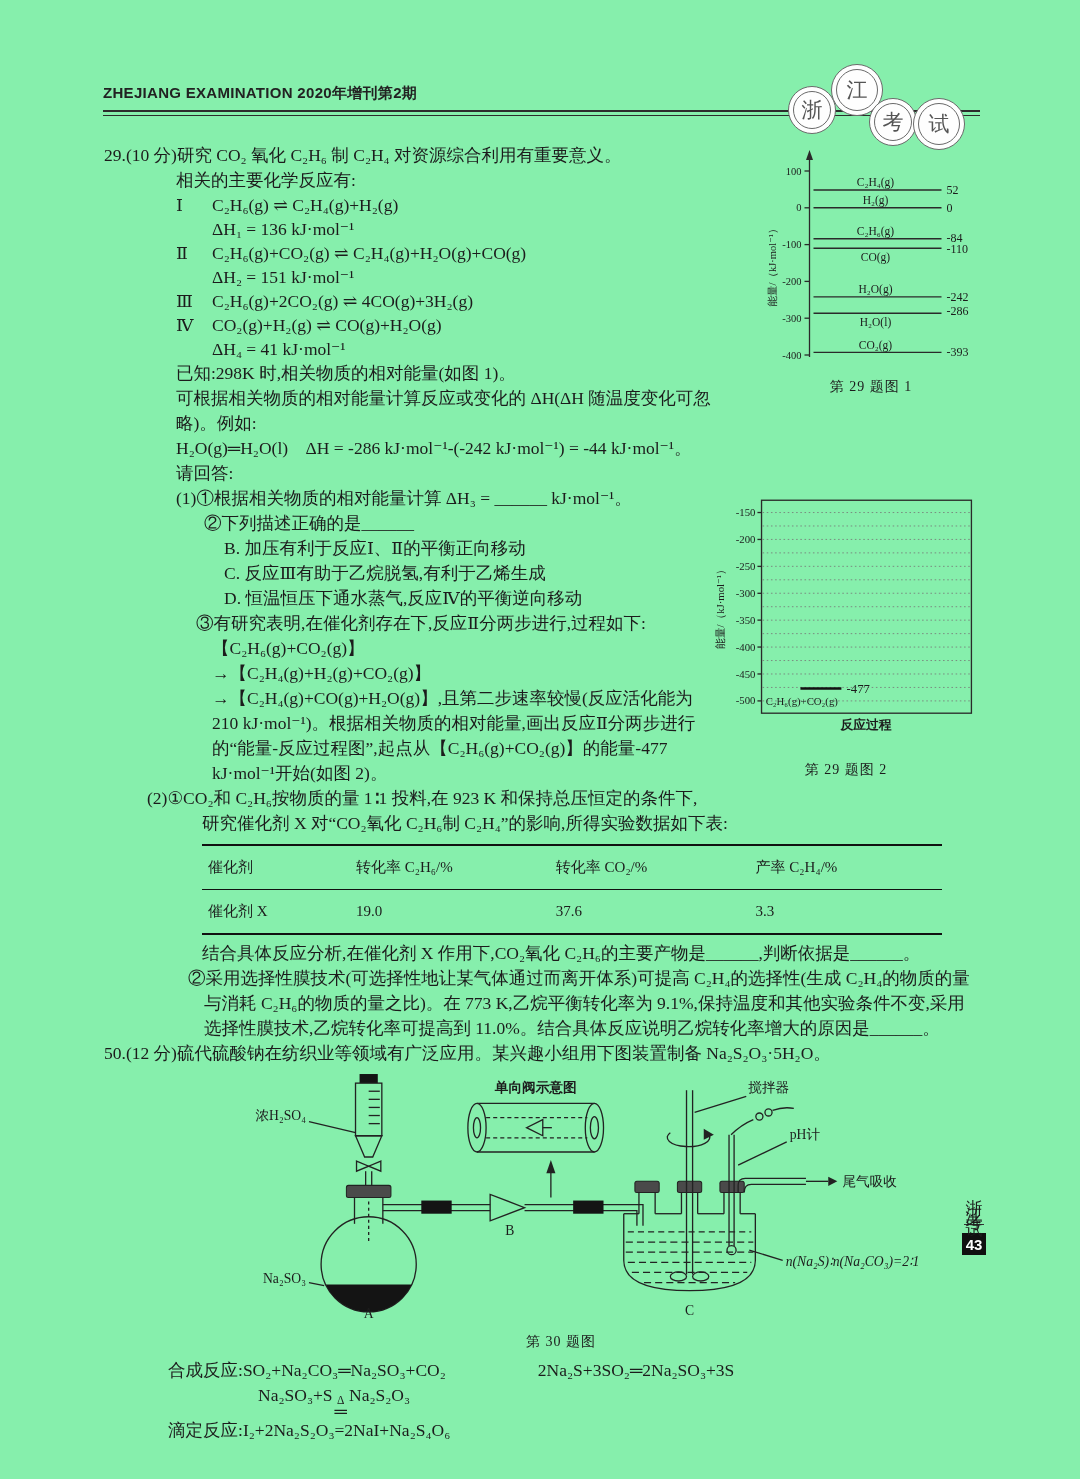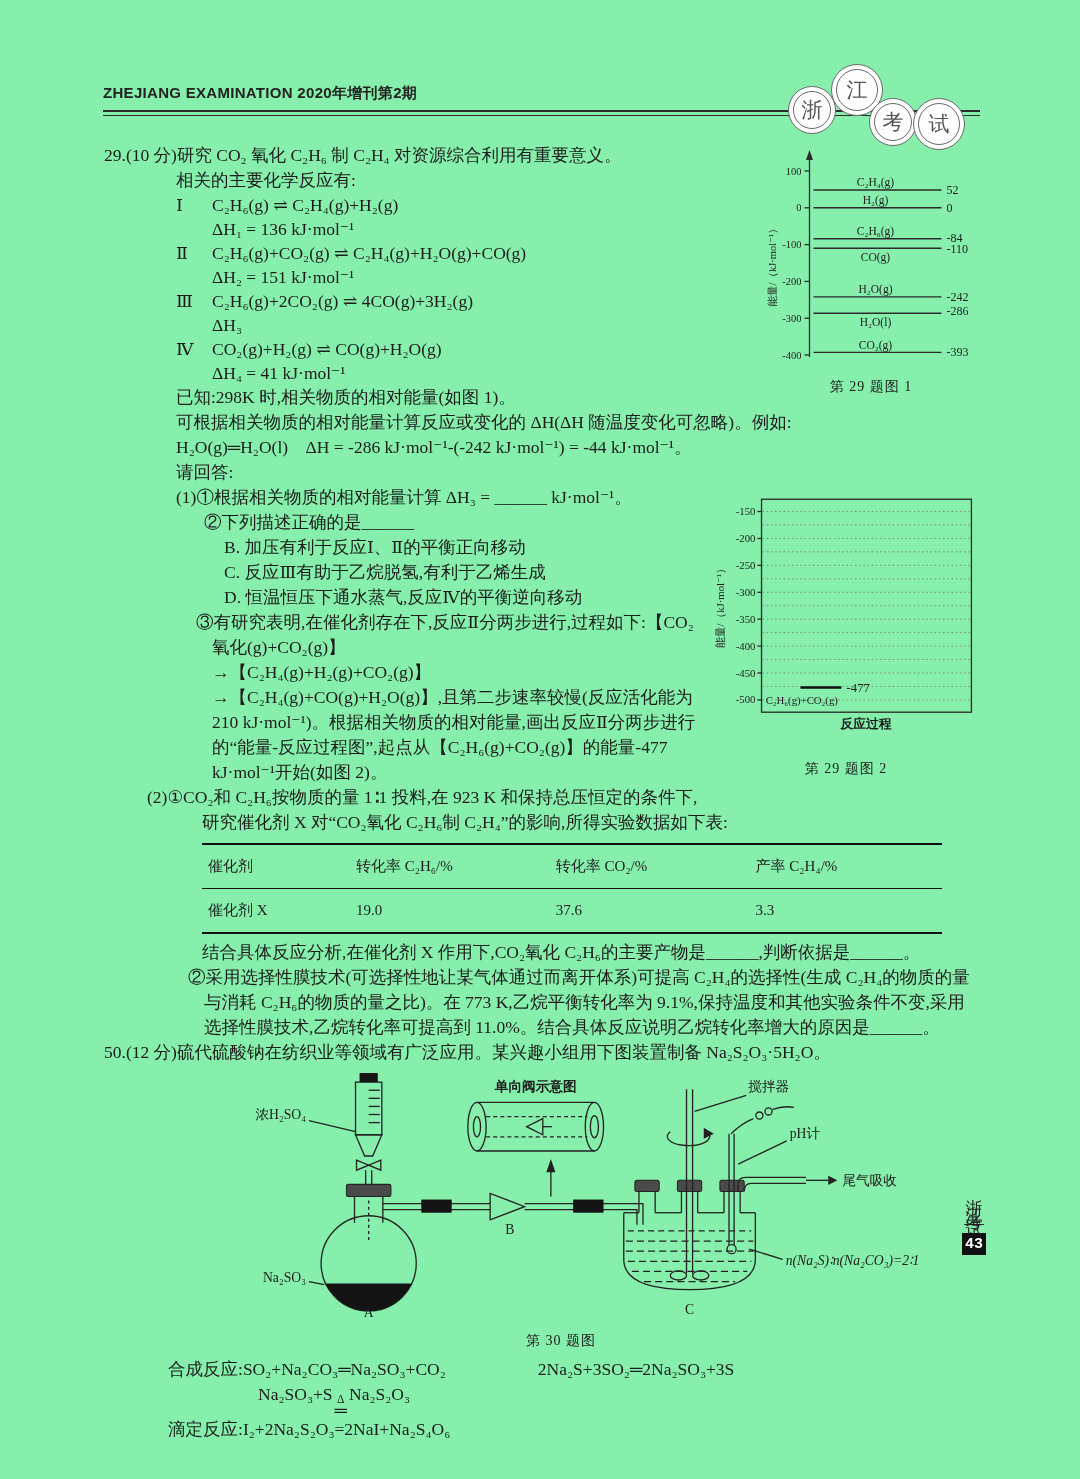--- a/index.html
+++ b/index.html
@@ -54,21 +54,21 @@
   .eqrow .gap{display:inline-block;width:92px;}
   .eqmid{margin-left:118px;}
   .overeq{display:inline-flex;flex-direction:column;align-items:center;line-height:.75;
           vertical-align:-3px;margin:0 2px;}
   .overeq .ov{font-size:11.5px;}
   
   .side{position:absolute;left:961px;top:1186px;width:26px;text-align:center;}
   .side-v{writing-mode:vertical-rl;font-size:17px;letter-spacing:7px;margin:0 auto;}
   .side-line{border-top:1.5px solid #333;width:20px;margin:10px auto 8px auto;}
   .pagenum{width:24px;height:22px;background:#101010;color:#fff;margin:0 auto;
-           font-family:Liberation Mono, monospace;font-weight:bold;font-size:15px;
+           font-family:Liberation Sans, sans-serif;font-weight:bold;font-size:15px;
            display:flex;align-items:center;justify-content:center;}
 </style>
 </head>
 <body>
 
 <div class="page">
 
   <div class="hdr">
     <div class="hdr-title">ZHEJIANG EXAMINATION 2020年增刊第2期</div>
     <div class="hdr-rule"></div>
@@ -137,21 +137,20 @@
     <div class="rx">
       <div><span class="rnum">Ⅰ</span><span>C₂H₆(g) ⇌ C₂H₄(g)+H₂(g)</span></div>
       <div class="dh">ΔH₁ = 136 kJ·mol⁻¹</div>
     </div>
     <div class="rx">
       <div><span class="rnum">Ⅱ</span><span>C₂H₆(g)+CO₂(g) ⇌ C₂H₄(g)+H₂O(g)+CO(g)</span></div>
       <div class="dh">ΔH₂ = 151 kJ·mol⁻¹</div>
     </div>
     <div class="rx">
       <div><span class="rnum">Ⅲ</span><span>C₂H₆(g)+2CO₂(g) ⇌ 4CO(g)+3H₂(g)</span></div>
-      <div class="dh">ΔH₃</div>
     </div>
     <div class="rx">
       <div><span class="rnum">Ⅳ</span><span>CO₂(g)+H₂(g) ⇌ CO(g)+H₂O(g)</span></div>
       <div class="dh">ΔH₄ = 41 kJ·mol⁻¹</div>
     </div>
 
     <div class="ind">已知:298K 时,相关物质的相对能量(如图 1)。</div>
     <div class="ind">可根据相关物质的相对能量计算反应或变化的 ΔH(ΔH 随温度变化可忽略)。例如:</div>
     <div class="ind">H₂O(g)═H₂O(l)　ΔH = -286 kJ·mol⁻¹-(-242 kJ·mol⁻¹) = -44 kJ·mol⁻¹。</div>
     <div class="ind">请回答:</div>
@@ -202,21 +201,21 @@
       </svg>
       <div class="figcap">第 29 题图 2</div>
     </div>
 
     <div class="ind">(1)①根据相关物质的相对能量计算 ΔH₃ = ______ kJ·mol⁻¹。</div>
     <div class="sub2">②下列描述正确的是______</div>
     <div class="opt">B. 加压有利于反应Ⅰ、Ⅱ的平衡正向移动</div>
     <div class="opt">C. 反应Ⅲ有助于乙烷脱氢,有利于乙烯生成</div>
     <div class="opt">D. 恒温恒压下通水蒸气,反应Ⅳ的平衡逆向移动</div>
     <div class="q3blk">
-      <div class="q3first">③有研究表明,在催化剂存在下,反应Ⅱ分两步进行,过程如下:【CO₂氧化(g)+CO₂(g)】</div>
+      <div class="q3first">③有研究表明,在催化剂存在下,反应Ⅱ分两步进行,过程如下:【C₂H₆(g)+CO₂(g)】</div>
       <div>→【C₂H₄(g)+H₂(g)+CO₂(g)】</div>
       <div>→【C₂H₄(g)+CO(g)+H₂O(g)】,且第二步速率较慢(反应活化能为 210 kJ·mol⁻¹)。根据相关物质的相对能量,画出反应Ⅱ分两步进行的“能量-反应过程图”,起点从【C₂H₆(g)+CO₂(g)】的能量-477 kJ·mol⁻¹开始(如图 2)。</div>
     </div>
 
     <div class="p2hang">(2)①CO₂和 C₂H₆按物质的量 1∶1 投料,在 923 K 和保持总压恒定的条件下,研究催化剂 X 对“CO₂氧化 C₂H₆制 C₂H₄”的影响,所得实验数据如下表:</div>
 
     <table class="dat">
       <tbody>
           <tr>
         <th style="width:20%">催化剂</th>

